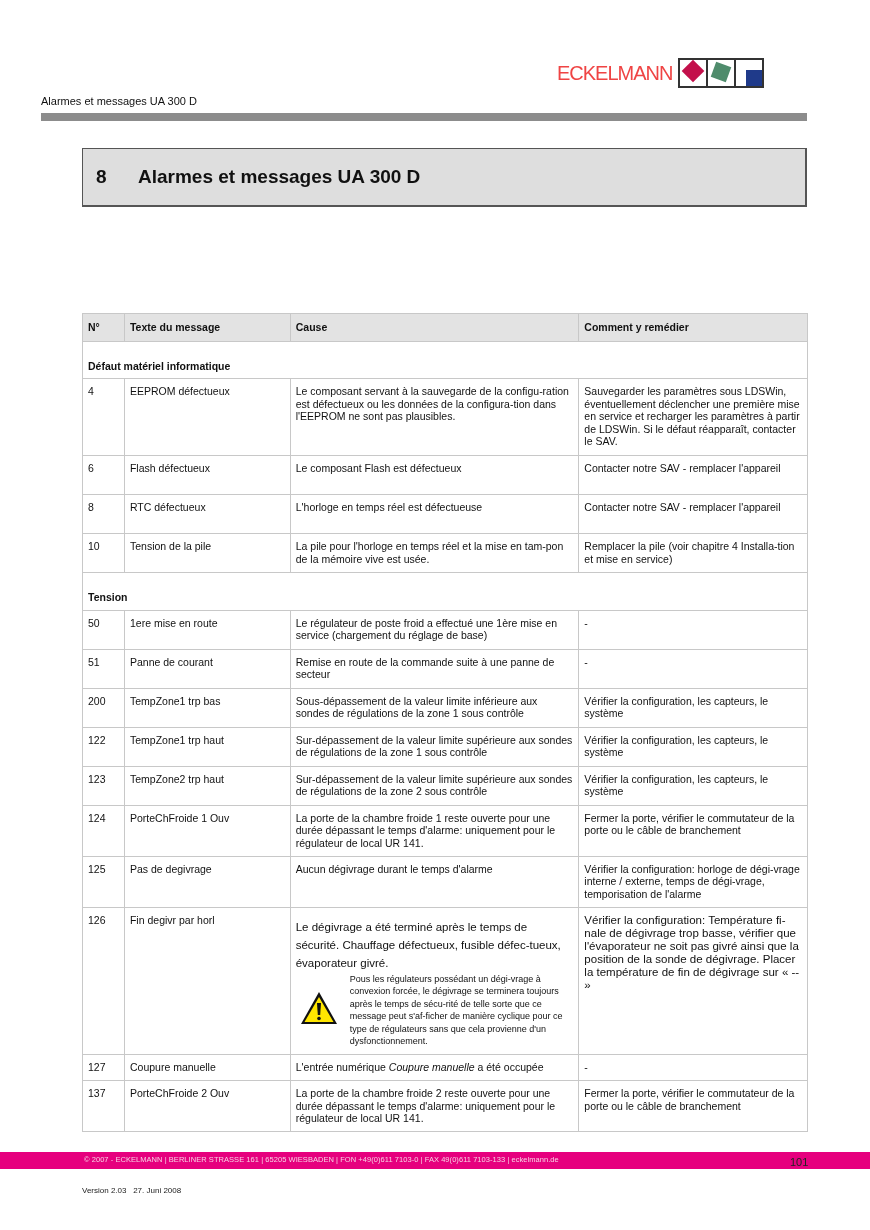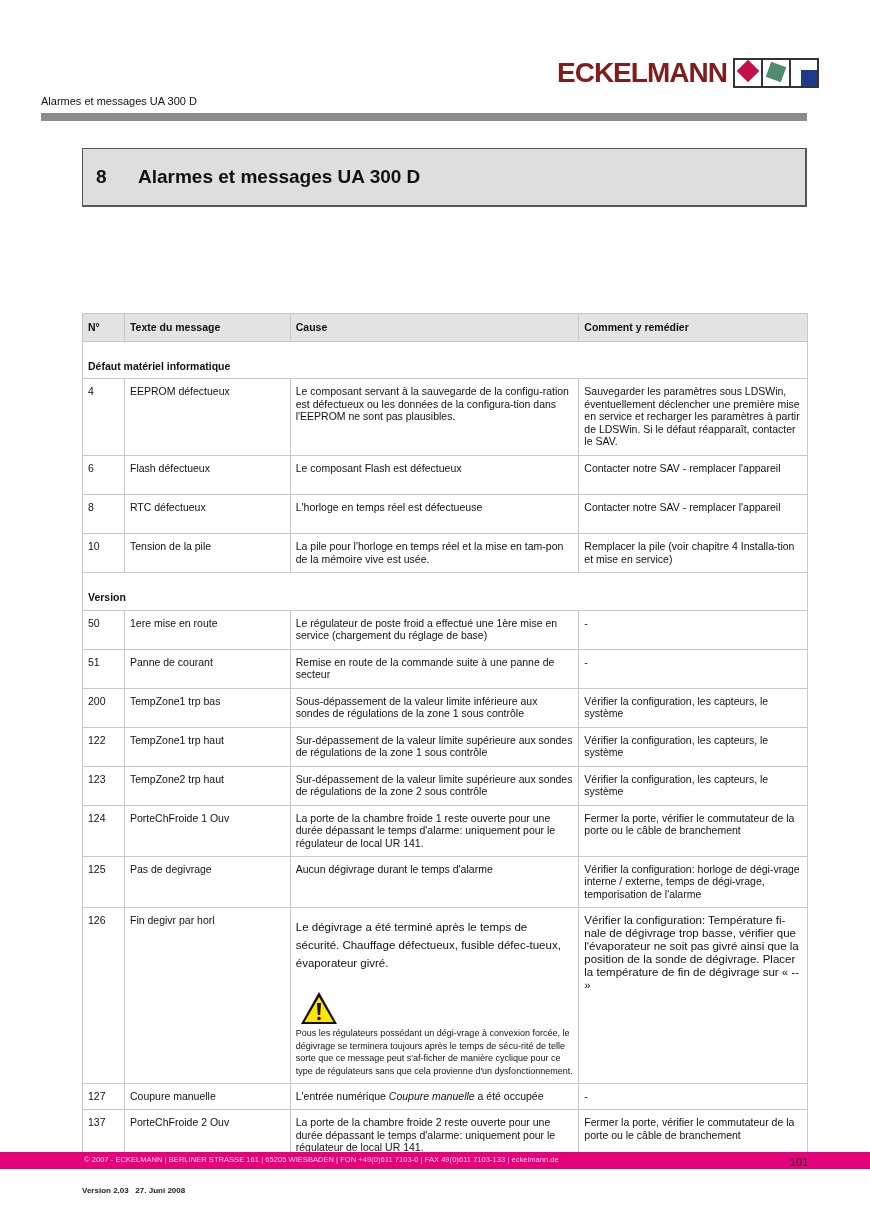--- a/index.html
+++ b/index.html
@@ -1,44 +1,44 @@
 <!DOCTYPE html>
 <html><head>
 <meta charset="utf-8">
 <style>
   html, body { margin: 0; padding: 0; background: #ffffff; }
   body { width: 870px; height: 1230px; position: relative; overflow: hidden;
          font-family: "Liberation Sans", sans-serif; color: #111; }
   .logo { position: absolute; left: 557px; top: 58px; height: 30px; display: flex; align-items: center; }
-  .logo-text { font-family: "Liberation Sans", sans-serif; font-size: 28px; letter-spacing: -1px; color: #7f1d1d; font-weight: bold; }
+  .logo-text { font-family: "Liberation Sans", sans-serif; font-size: 20px; letter-spacing: -1px; color: #ef4444; font-weight: normal; }
   .logo-boxes { display: flex; margin-left: 6px; border: 2px solid #333; height: 26px; width: 82px; position: relative; }
   .logo-cell { flex: 1; position: relative; border-right: 2px solid #333; }
   .logo-cell:last-child { border-right: none; }
   .sq-red { position: absolute; left: 5px; top: 3px; width: 16px; height: 16px; background: #c3104b; transform: rotate(45deg); }
   .sq-green { position: absolute; left: 5px; top: 4px; width: 16px; height: 16px; background: #4f8c6c; transform: rotate(20deg); }
   .sq-blue { position: absolute; right: 0; bottom: 0; width: 16px; height: 16px; background: #1f3a8a; }
   .running-head { position: absolute; left: 41px; top: 95px; font-size: 11px; color: #111; }
   .head-rule { position: absolute; left: 41px; top: 113px; width: 766px; height: 8px; background: #8c8c8c; }
   .chapter-box { position: absolute; left: 82px; top: 148px; width: 722px; height: 56px; background: #dedede;
                  border: 1px solid #555; border-right: 2px solid #555; border-bottom: 2px solid #555; display: flex; align-items: center; }
   .chapter-num { font-size: 19px; font-weight: bold; margin-left: 13px; width: 42px; }
   .chapter-title { font-size: 19px; font-weight: bold; }
   table.alarms { position: absolute; left: 82px; top: 313px; width: 726px; border-collapse: collapse; font-size: 10.5px; line-height: 12.5px; }
   table.alarms th, table.alarms td { border: 1px solid #c8c8c8; vertical-align: top; padding: 6px 5px 6px 5px; text-align: left; }
   table.alarms th { background: #e3e3e3; font-weight: bold; padding-top: 7px; padding-bottom: 7px; }
   table.alarms td.section { font-weight: bold; padding-top: 18px; padding-bottom: 6px; }
   col.c1 { width: 42px; } col.c2 { width: 166px; } col.c3 { width: 289px; } col.c4 { width: 229px; }
   .cause-big { font-size: 11.5px; line-height: 18px; padding-top: 4px; }
-  .warn-wrap { display: flex; margin-top: 1px; flex-direction: column; }
+  .warn-wrap { display: flex; margin-top: 1px; }
   .warn-icon { width: 50px; flex: none; padding-top: 18px; padding-left: 4px; }
   .warn-note { font-size: 9px; line-height: 12.6px; }
   .remedy-big { font-size: 11.5px; line-height: 13px; }
   .foot-bar { position: absolute; left: 0; top: 1152px; width: 870px; height: 17px; background: #e6007e; }
   .foot-text { position: absolute; left: 84px; top: 1155px; font-size: 7.5px; color: #f6d0e4; letter-spacing: 0.05px; }
-  .version { position: absolute; left: 82px; top: 1186px; font-size: 8px; color: #222; font-weight: bold; }
+  .version { position: absolute; left: 82px; top: 1186px; font-size: 8px; color: #222; }
   .page-num { position: absolute; left: 790px; top: 1156px; font-size: 11px; color: #222; }
 </style>
 </head>
 <body>
 
 <div class="logo">
   <span class="logo-text">ECKELMANN</span>
   <div class="logo-boxes">
     <div class="logo-cell">
         <div class="sq-red"></div>
@@ -96,21 +96,21 @@
       <td>L'horloge en temps réel est défectueuse</td>
       <td>Contacter notre SAV - remplacer l'appareil</td>
     </tr>
     <tr style="height:39px">
       <td>10</td>
       <td>Tension de la pile</td>
       <td>La pile pour l'horloge en temps réel et la mise en tam-pon de la mémoire vive est usée.</td>
       <td>Remplacer la pile (voir chapitre 4 Installa-tion et mise en service)</td>
     </tr>
     <tr>
-      <td colspan="4" class="section">Version</td>
+      <td colspan="4" class="section">Tension</td>
     </tr>
     <tr style="height:39px">
       <td>50</td>
       <td>1ere mise en route</td>
       <td>Le régulateur de poste froid a effectué une 1ère mise en service (chargement du réglage de base)</td>
       <td>-</td>
     </tr>
     <tr style="height:39px">
       <td>51</td>
       <td>Panne de courant</td>

